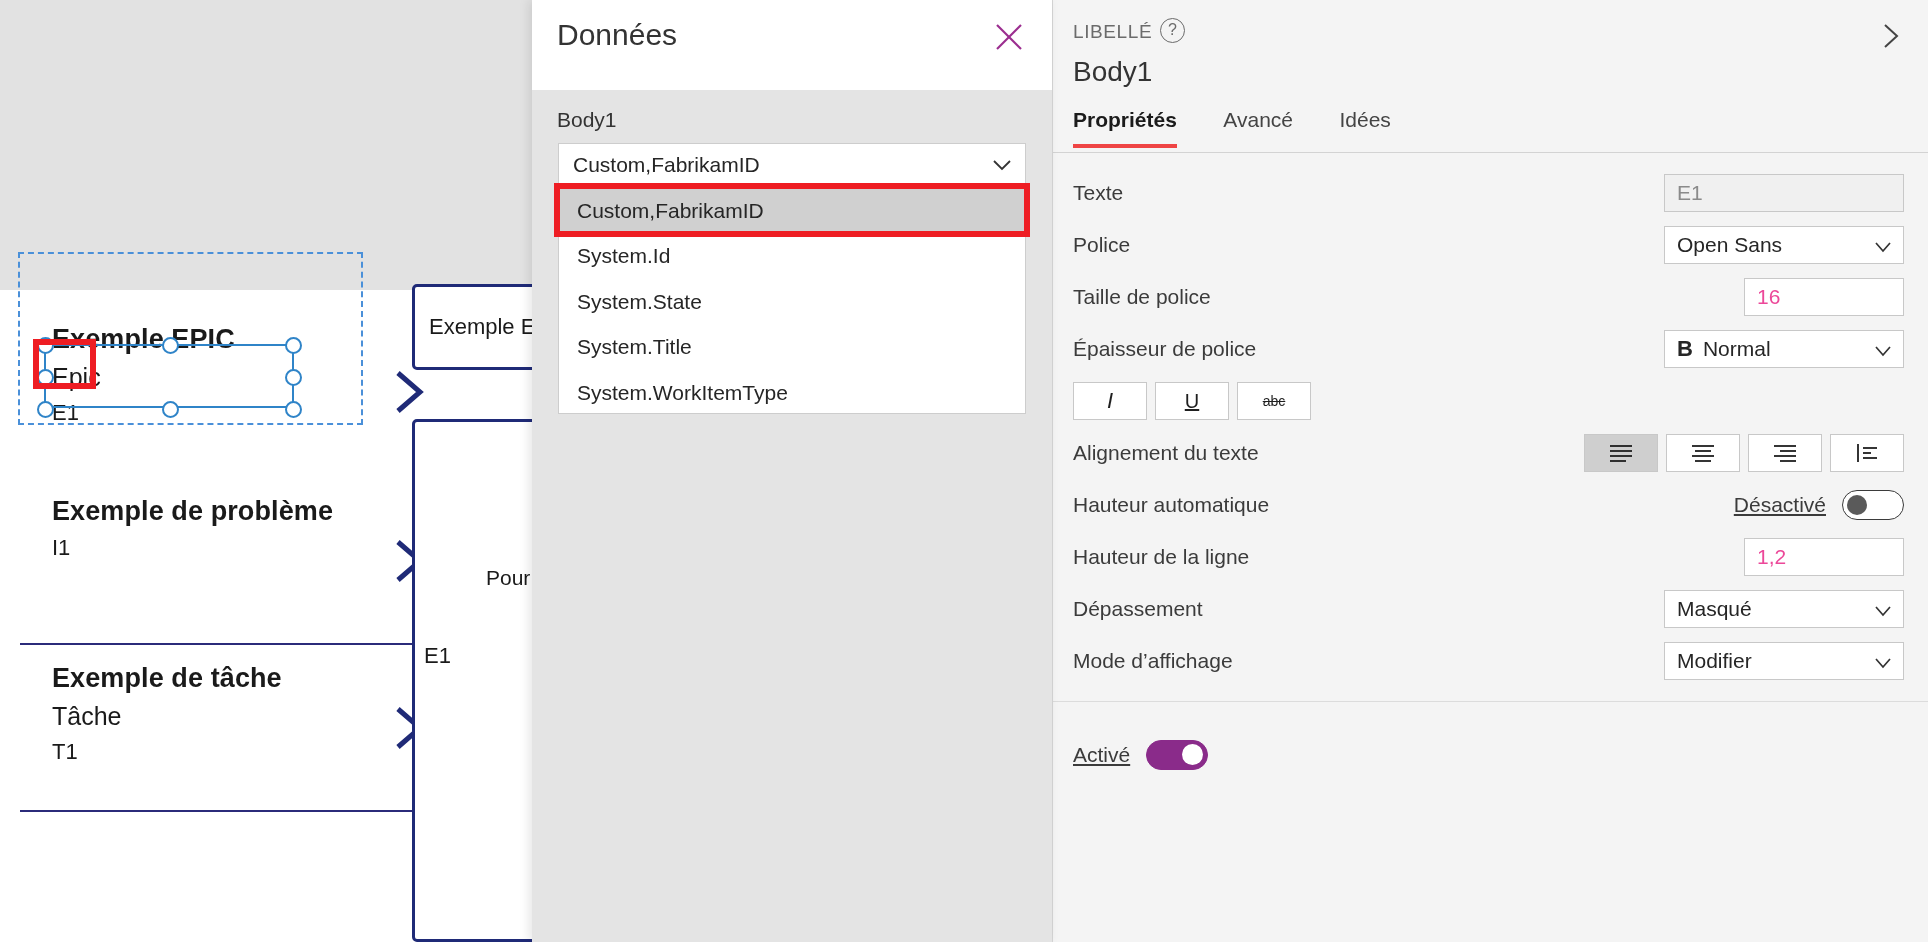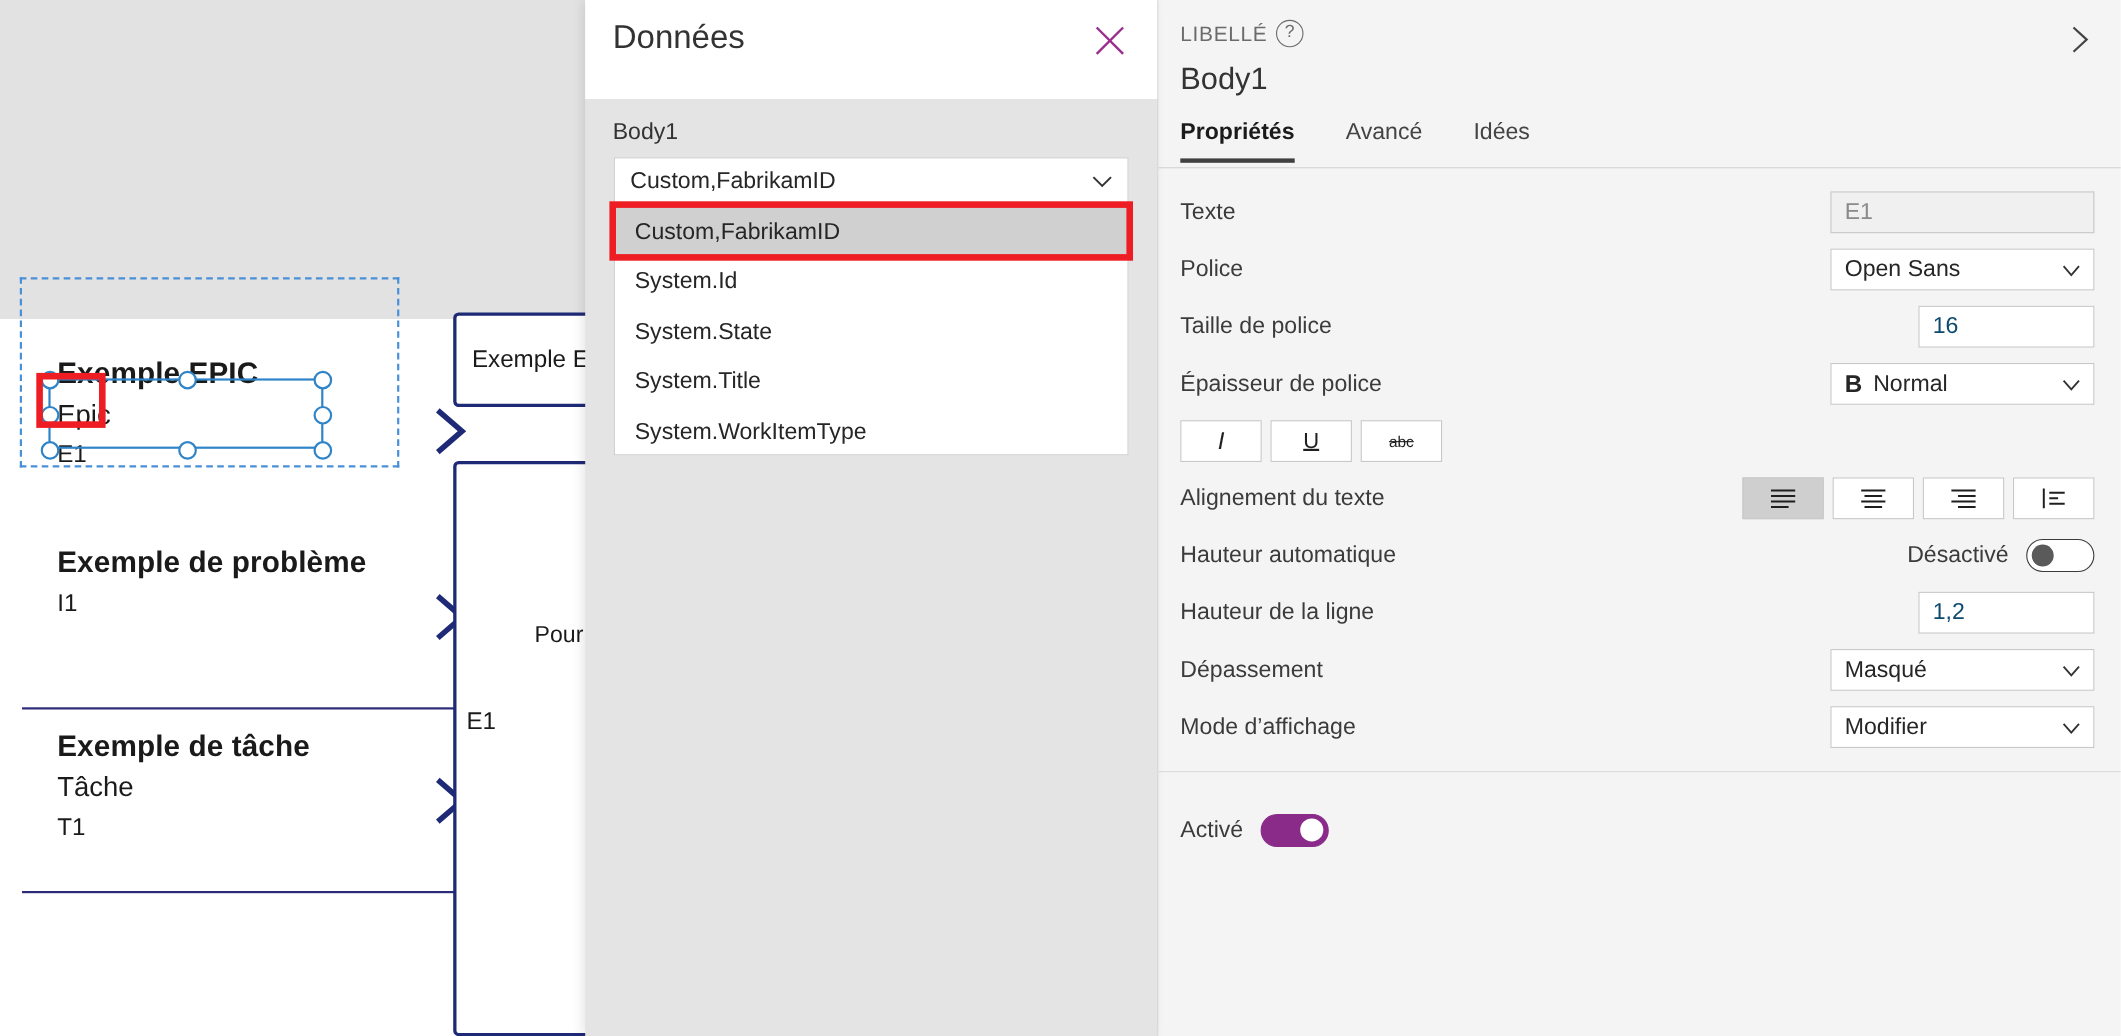--- a/index.html
+++ b/index.html
@@ -180,34 +180,34 @@
   .tabs {
     position: relative; height: 45px;
     border-bottom: 1px solid #d3d3d3;
     padding-left: 20px;
   }
   .tab {
     display: inline-block; margin-right: 42px;
     font-size: 21px; color: #444444; cursor: pointer;
     padding-bottom: 12px;
   }
-  .tab.active { font-weight: bold; color: #1b1b1b; border-bottom: 4px solid #404040; }
+  .tab.active { font-weight: bold; color: #1b1b1b; border-bottom: 4px solid #ef4444; }
 
   .prop-rows { position: relative; padding-top: 14px; }
   .prow {
     position: relative; height: 52px;
     display: flex; align-items: center;
     padding: 0 24px 0 20px;
   }
   .plabel { font-size: 21px; color: #3b3b3b; flex: 1 1 auto; white-space: nowrap; }
   .pctl { flex: 0 0 auto; display: flex; align-items: center; justify-content: flex-end; }
 
   .inp {
     height: 38px; background: #ffffff; border: 1px solid #c8c8c8;
-    font-size: 21px; color: #0c4a6e; padding: 0 12px; line-height: 36px;
+    font-size: 21px; color: #ec4899; padding: 0 12px; line-height: 36px;
     display: flex; align-items: center;
   }
   .inp.disabled { background: #f0f0f0; color: #8a8a8a; border-color: #c8c8c8; }
   .inp.w240 { width: 240px; }
   .inp.w160 { width: 160px; }
   .sel {
     position: relative; height: 38px; width: 240px;
     background: #ffffff; border: 1px solid #c8c8c8;
     font-size: 21px; color: #262626; padding: 0 34px 0 12px;
     display: flex; align-items: center; cursor: pointer;
@@ -233,21 +233,21 @@
   .toggle.off { background: #ffffff; border: 1.6px solid #3b3b3b; }
   .toggle.off .knob {
     position: absolute; left: 4px; top: 4px; width: 20px; height: 20px;
     border-radius: 50%; background: #5a5a5a;
   }
   .toggle.on { background: #8a2b8a; border: 1.6px solid #8a2b8a; }
   .toggle.on .knob {
     position: absolute; right: 4px; top: 3px; width: 21px; height: 21px;
     border-radius: 50%; background: #ffffff;
   }
-  .tog-text { font-size: 21px; color: #3b3b3b; margin-right: 16px; }
+  .tog-text { font-size: 21px; color: #3b3b3b; margin-right: 16px; text-decoration: underline; }
 
   .divider { height: 1px; background: #dcdcdc; margin: 14px 0 0 0; }
   .prow.tall { height: 62px; }
 </style>
 </head>
 <body>
 
 <div id="root">
 
   <div class="canvas-area">

